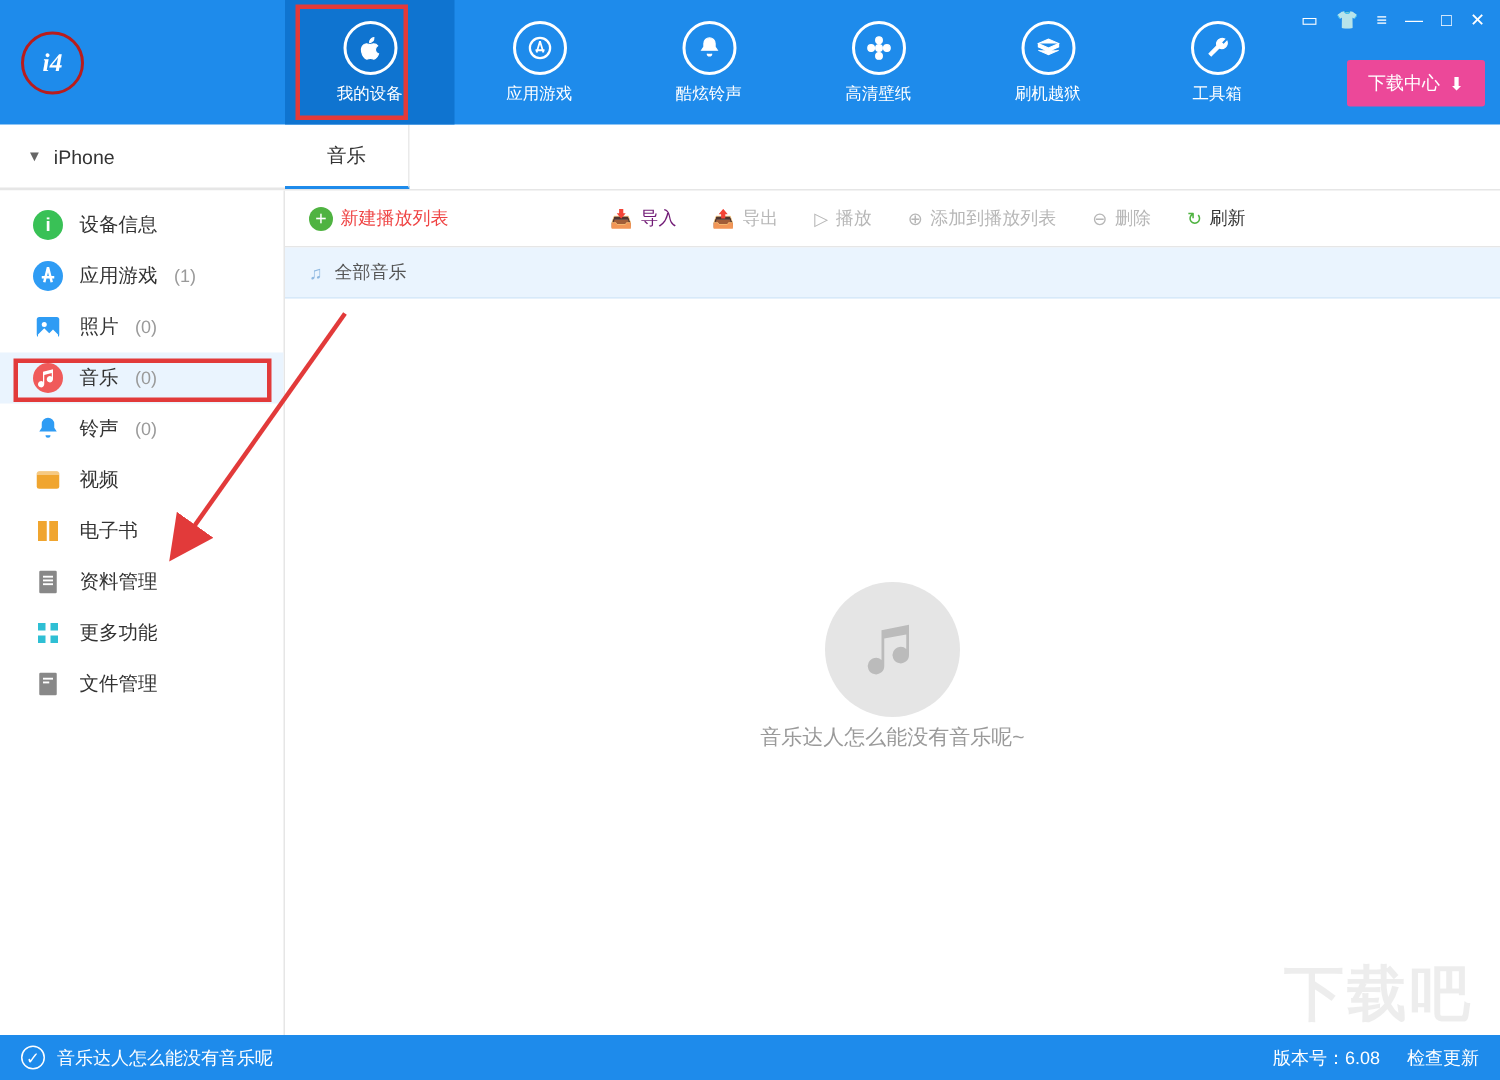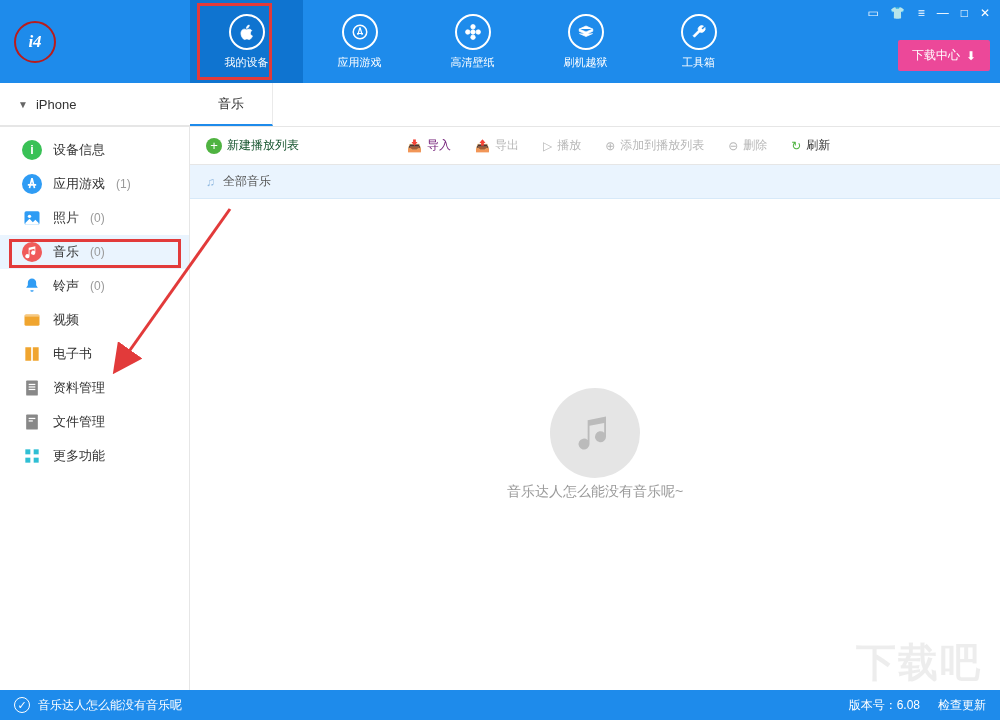--- a/index.html
+++ b/index.html
@@ -91,20 +91,28 @@
             <svg viewBox="0 0 24 24">
               <circle cx="12" cy="12" r="9" fill="none" stroke-width="2"></circle>
               <path d="M12 6l-3 10M12 6l3 10M8 14h8" stroke-width="1.6" fill="none"></path>
             </svg>
           </div>
         <div class="nav-label">应用游戏</div>
       </div>
       <div class="nav-item">
         <div class="nav-icon">
             <svg viewBox="0 0 24 24">
+              <path d="M12 3a5 5 0 0 0-5 5v3l-2 3h14l-2-3V8a5 5 0 0 0-5-5zM10 17a2 2 0 0 0 4 0"></path>
+            </svg>
+          </div>
+        <div class="nav-label">酷炫铃声</div>
+      </div>
+      <div class="nav-item">
+        <div class="nav-icon">
+            <svg viewBox="0 0 24 24">
               <circle cx="12" cy="12" r="3"></circle>
               <circle cx="12" cy="5" r="3"></circle>
               <circle cx="12" cy="19" r="3"></circle>
               <circle cx="5" cy="12" r="3"></circle>
               <circle cx="19" cy="12" r="3"></circle>
             </svg>
           </div>
         <div class="nav-label">高清壁纸</div>
       </div>
       <div class="nav-item">
@@ -223,45 +231,45 @@
               <rect x="8" y="7" width="8" height="1.5" fill="#fff"></rect>
               <rect x="8" y="10" width="8" height="1.5" fill="#fff"></rect>
               <rect x="8" y="13" width="8" height="1.5" fill="#fff"></rect>
             </svg>
           </span>
         <span>资料管理</span>
       </div>
       <div class="side-item">
         <span class="side-ico">
             <svg viewBox="0 0 24 24">
-              <rect x="5" y="3" width="14" height="18" rx="1" fill="#888"></rect>
-              <rect x="8" y="7" width="8" height="1.5" fill="#fff"></rect>
-              <rect x="8" y="10" width="5" height="1.5" fill="#fff"></rect>
-            </svg>
-          </span>
-        <span>文件管理</span>
-      </div>
-      <div class="side-item">
-        <span class="side-ico">
-            <svg viewBox="0 0 24 24">
               <rect x="4" y="4" width="6" height="6" fill="#2FBFD4"></rect>
               <rect x="14" y="4" width="6" height="6" fill="#2FBFD4"></rect>
               <rect x="4" y="14" width="6" height="6" fill="#2FBFD4"></rect>
               <rect x="14" y="14" width="6" height="6" fill="#2FBFD4"></rect>
             </svg>
           </span>
         <span>更多功能</span>
       </div>
+      <div class="side-item">
+        <span class="side-ico">
+            <svg viewBox="0 0 24 24">
+              <rect x="5" y="3" width="14" height="18" rx="1" fill="#888"></rect>
+              <rect x="8" y="7" width="8" height="1.5" fill="#fff"></rect>
+              <rect x="8" y="10" width="5" height="1.5" fill="#fff"></rect>
+            </svg>
+          </span>
+        <span>文件管理</span>
+      </div>
     </div>
 
     <div class="main">
       <div class="toolbar">
         <div class="tb-item tb-green">
           <span class="circle-ico" style="width:16px;height:16px;background:#4FB341;color:#fff;font-size:13px;">+</span>
-          <span style="color:#14532d;">新建播放列表</span>
+          <span style="color:#ef4444;">新建播放列表</span>
         </div>
         <div style="flex:0 0 60px;"></div>
         <div class="tb-item tb-orange">
           <span>📥</span>
           <span style="color:#701a75;">导入</span>
         </div>
         <div class="tb-item tb-gray">
           <span>📤</span>
           <span>导出</span>
         </div>

